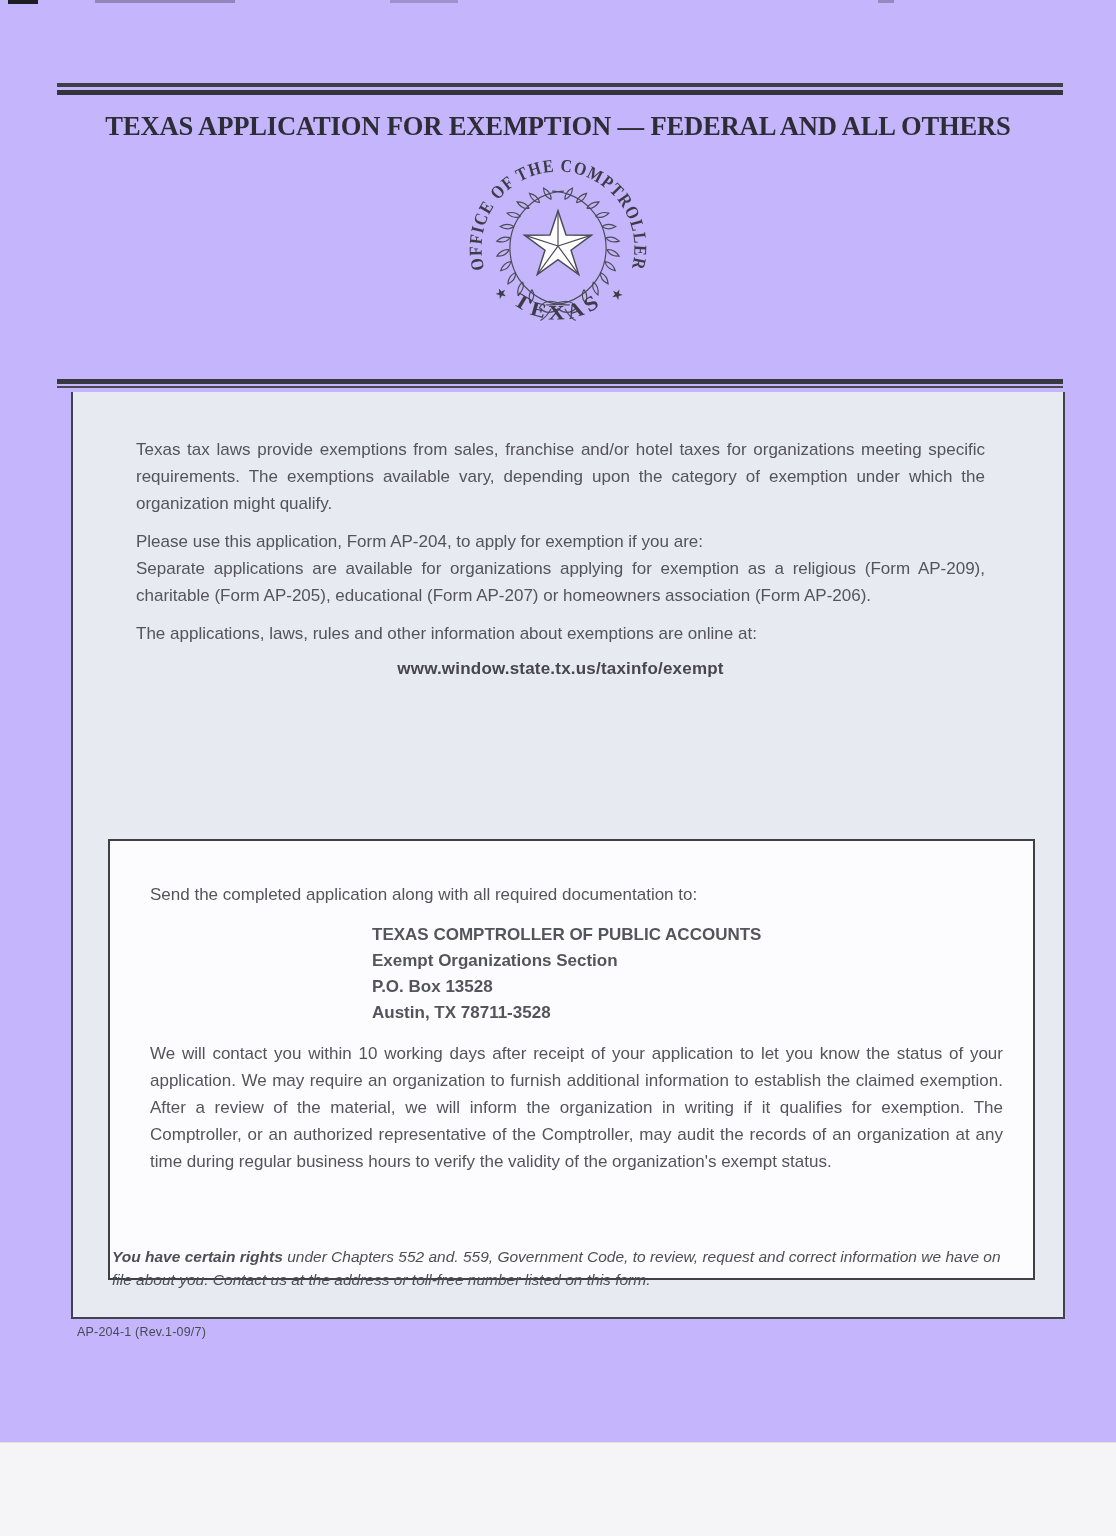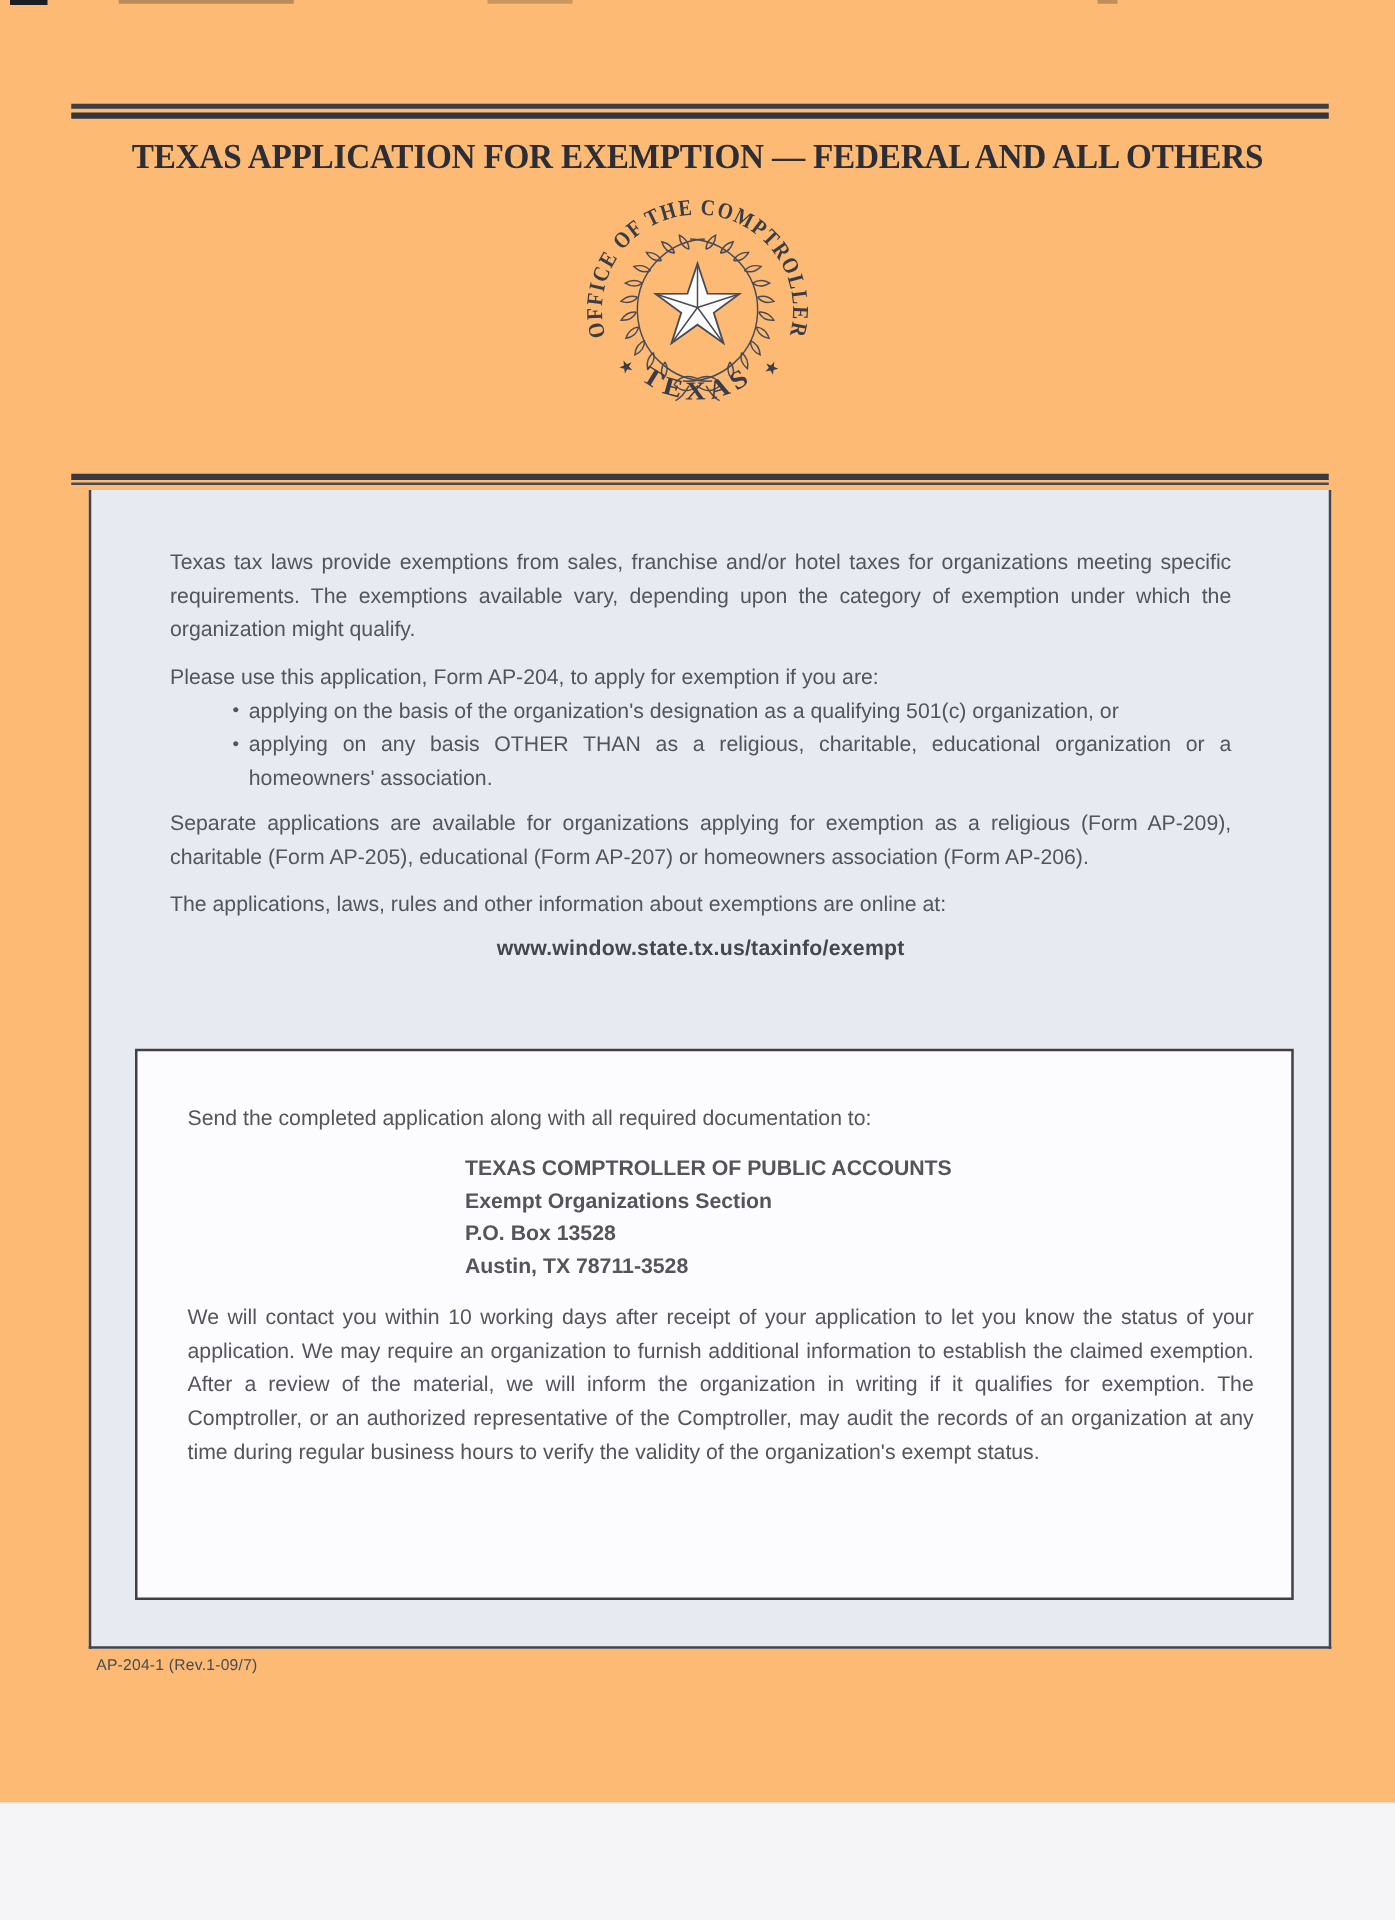--- a/index.html
+++ b/index.html
@@ -1,19 +1,19 @@
 <!DOCTYPE html>
 <html><head>
 <meta charset="utf-8">
 <style>
   html,body{margin:0;padding:0;background:#ffffff;}
   .page{
     position:relative;
     width:1116px;height:1536px;
-    background:#fdba74;
+    background:#c4b5fd;
     font-family:"Liberation Sans",sans-serif;
     color:#54545b;
     overflow:hidden;
   }
   
   .scan-mark{position:absolute;top:0;background:#1d1d22;}
   .m1{left:8px;width:30px;height:4px;}
   .m2{left:95px;width:140px;height:3px;opacity:.30;}
   .m3{left:390px;width:68px;height:3px;opacity:.22;}
   .m4{left:878px;width:16px;height:3px;opacity:.28;}
@@ -173,38 +173,37 @@
 
   <div class="rule rule-mid">
     <div class="rl a"></div>
       <div class="rl g"></div>
       <div class="rl b"></div>
   </div>
 
   <div class="panel">
     <p>Texas tax laws provide exemptions from sales, franchise and/or hotel taxes for organizations meeting specific requirements. The exemptions available vary, depending upon the category of exemption under which the organization might qualify.</p>
     <p class="lead">Please use this application, Form AP-204, to apply for exemption if you are:</p>
-    <ul class="bullets">
-      <li>applying on the basis of the organization's designation as a qualifying 501(c) organization, or</li>
-      <li>applying on any basis OTHER THAN as a religious, charitable, educational organization or a homeowners' association.</li>
-    </ul>
     <p>Separate applications are available for organizations applying for exemption as a religious (Form AP-209), charitable (Form AP-205), educational (Form AP-207) or homeowners association (Form AP-206).</p>
     <p class="online">The applications, laws, rules and other information about exemptions are online at:</p>
     <p class="url-line">www.window.state.tx.us/taxinfo/exempt</p>
 
     <div class="mail-box">
       <p>Send the completed application along with all required documentation to:</p>
       <div class="address">
         <div>TEXAS COMPTROLLER OF PUBLIC ACCOUNTS</div>
         <div>Exempt Organizations Section</div>
         <div>P.O. Box 13528</div>
         <div>Austin, TX 78711-3528</div>
       </div>
       <p>We will contact you within 10 working days after receipt of your application to let you know the status of your application. We may require an organization to furnish additional information to establish the claimed exemption. After a review of the material, we will inform the organization in writing if it qualifies for exemption. The Comptroller, or an authorized representative of the Comptroller, may audit the records of an organization at any time during regular business hours to verify the validity of the organization's exempt status.</p>
     </div>
 
+    <div class="rights">
+      <b>You have certain rights</b><span> under Chapters 552 and. 559, Government Code, to review, request and correct information we have on file about you. Contact us at the address or toll-free number listed on this form.</span>
+    </div>
   </div>
 
   <div class="form-number">AP-204-1 (Rev.1-09/7)</div>
 
   <div class="bottom-band"></div>
 
 </div>
 
 </body></html>

